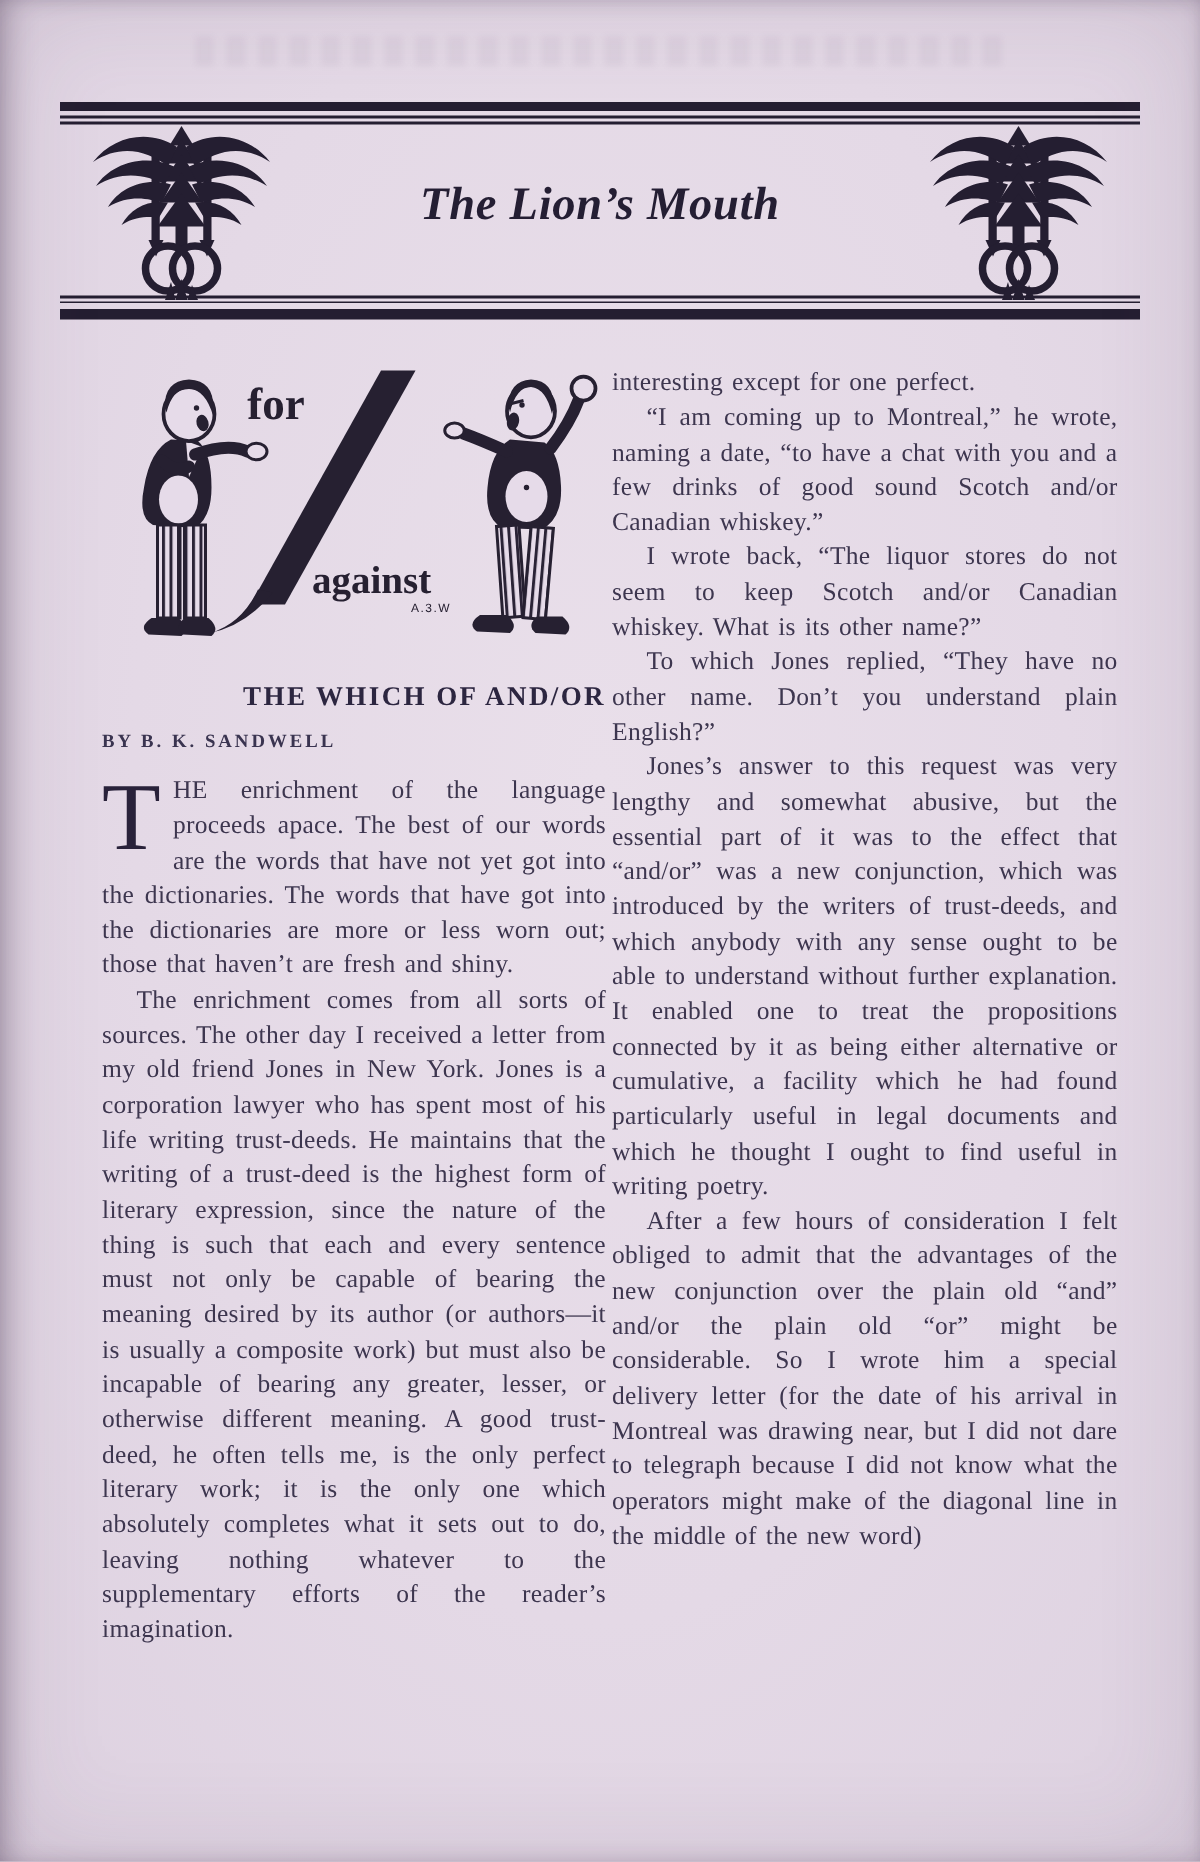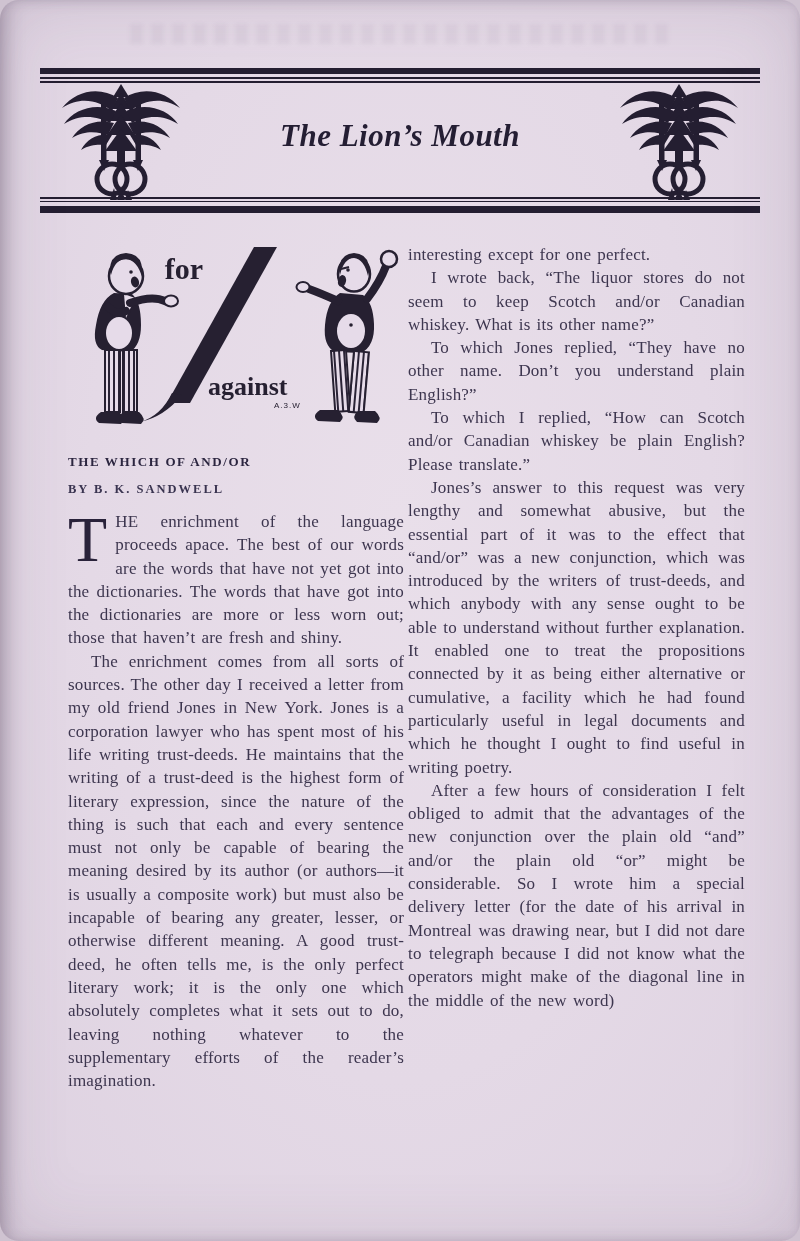--- a/index.html
+++ b/index.html
@@ -4,21 +4,20 @@
 <style>
   html,body { margin:0; padding:0; }
   body { width:800px; height:1241px; background:#cfc3d1; }
 
   .page {
     position:relative; width:800px; height:1241px; overflow:hidden;
     background:
       radial-gradient(ellipse at 50% 42%, #e9dfea 0%, #e4d9e6 55%, #ddd1e0 100%);
     font-family:"Liberation Serif", serif;
     color:#3d364f;
-    border-radius:19px;
   }
   .page::after {
     content:''; position:absolute; inset:0; pointer-events:none;
     box-shadow:
       inset 0 0 70px rgba(95,75,100,.16),
       inset 16px 0 20px -12px rgba(70,52,80,.38),
       inset -8px 0 14px -10px rgba(70,52,80,.22),
       inset 0 10px 16px -12px rgba(70,52,80,.22),
       inset 0 -10px 16px -12px rgba(70,52,80,.18);
   }
@@ -50,22 +49,22 @@
     color:#241e33;
   }
 
   
   .col-left  { position:absolute; left:68px;  top:245px; width:336px; }
   .col-right { position:absolute; left:408px; top:243px; width:337px; }
 
   .illustration { display:block; width:336px; height:192px; }
 
   .article-title {
-    margin-top:17px; text-align:left;
-    font-weight:bold; font-size:13px; letter-spacing:1.6px; color:#2c2640;
+    margin-top:17px; text-align:right;
+    font-weight:bold; font-size:18px; letter-spacing:1.6px; color:#2c2640;
   }
   .byline {
     margin-top:12px; text-align:left;
     font-size:12.5px; letter-spacing:2px; color:#3a3450; font-weight:bold;
   }
 
   .body-text { margin-top:13px; }
   .body-text p {
     margin:0; text-align:justify;
     font-size:17px; line-height:23.3px;
@@ -204,21 +203,21 @@
 
     <div class="body-text">
       <p><span class="dropcap">T</span><span>HE enrichment of the language proceeds apace. The best of our words are the words that have not yet got into the dictionaries. The words that have got into the dictionaries are more or less worn out; those that haven’t are fresh and shiny.</span></p>
       <p class="indent">The enrichment comes from all sorts of sources. The other day I received a letter from my old friend Jones in New York. Jones is a corporation lawyer who has spent most of his life writing trust-deeds. He maintains that the writing of a trust-deed is the highest form of literary expression, since the nature of the thing is such that each and every sentence must not only be capable of bearing the meaning desired by its author (or authors—it is usually a composite work) but must also be incapable of bearing any greater, lesser, or otherwise different meaning. A good trust-deed, he often tells me, is the only perfect literary work; it is the only one which absolutely completes what it sets out to do, leaving nothing whatever to the supplementary efforts of the reader’s imagination.</p>
     </div>
   </div>
 
   <div class="col-right">
     <div class="body-text" style="margin-top:0">
       <p>interesting except for one perfect.</p>
+      <p class="indent">“I am coming up to Montreal,” he wrote, naming a date, “to have a chat with you and a few drinks of good sound Scotch and/or Canadian whiskey.”</p>
       <p class="indent">I wrote back, “The liquor stores do not seem to keep Scotch and/or Canadian whiskey. What is its other name?”</p>
       <p class="indent">To which Jones replied, “They have no other name. Don’t you understand plain English?”</p>
-      <p class="indent">To which I replied, “How can Scotch and/or Canadian whiskey be plain English? Please translate.”</p>
       <p class="indent">Jones’s answer to this request was very lengthy and somewhat abusive, but the essential part of it was to the effect that “and/or” was a new conjunction, which was introduced by the writers of trust-deeds, and which anybody with any sense ought to be able to understand without further explanation. It enabled one to treat the propositions connected by it as being either alternative or cumulative, a facility which he had found particularly useful in legal documents and which he thought I ought to find useful in writing poetry.</p>
       <p class="indent">After a few hours of consideration I felt obliged to admit that the advantages of the new conjunction over the plain old “and” and/or the plain old “or” might be considerable. So I wrote him a special delivery letter (for the date of his arrival in Montreal was drawing near, but I did not dare to telegraph because I did not know what the operators might make of the diagonal line in the middle of the new word)</p>
     </div>
   </div>
 
 </div>
 
 </body></html>

